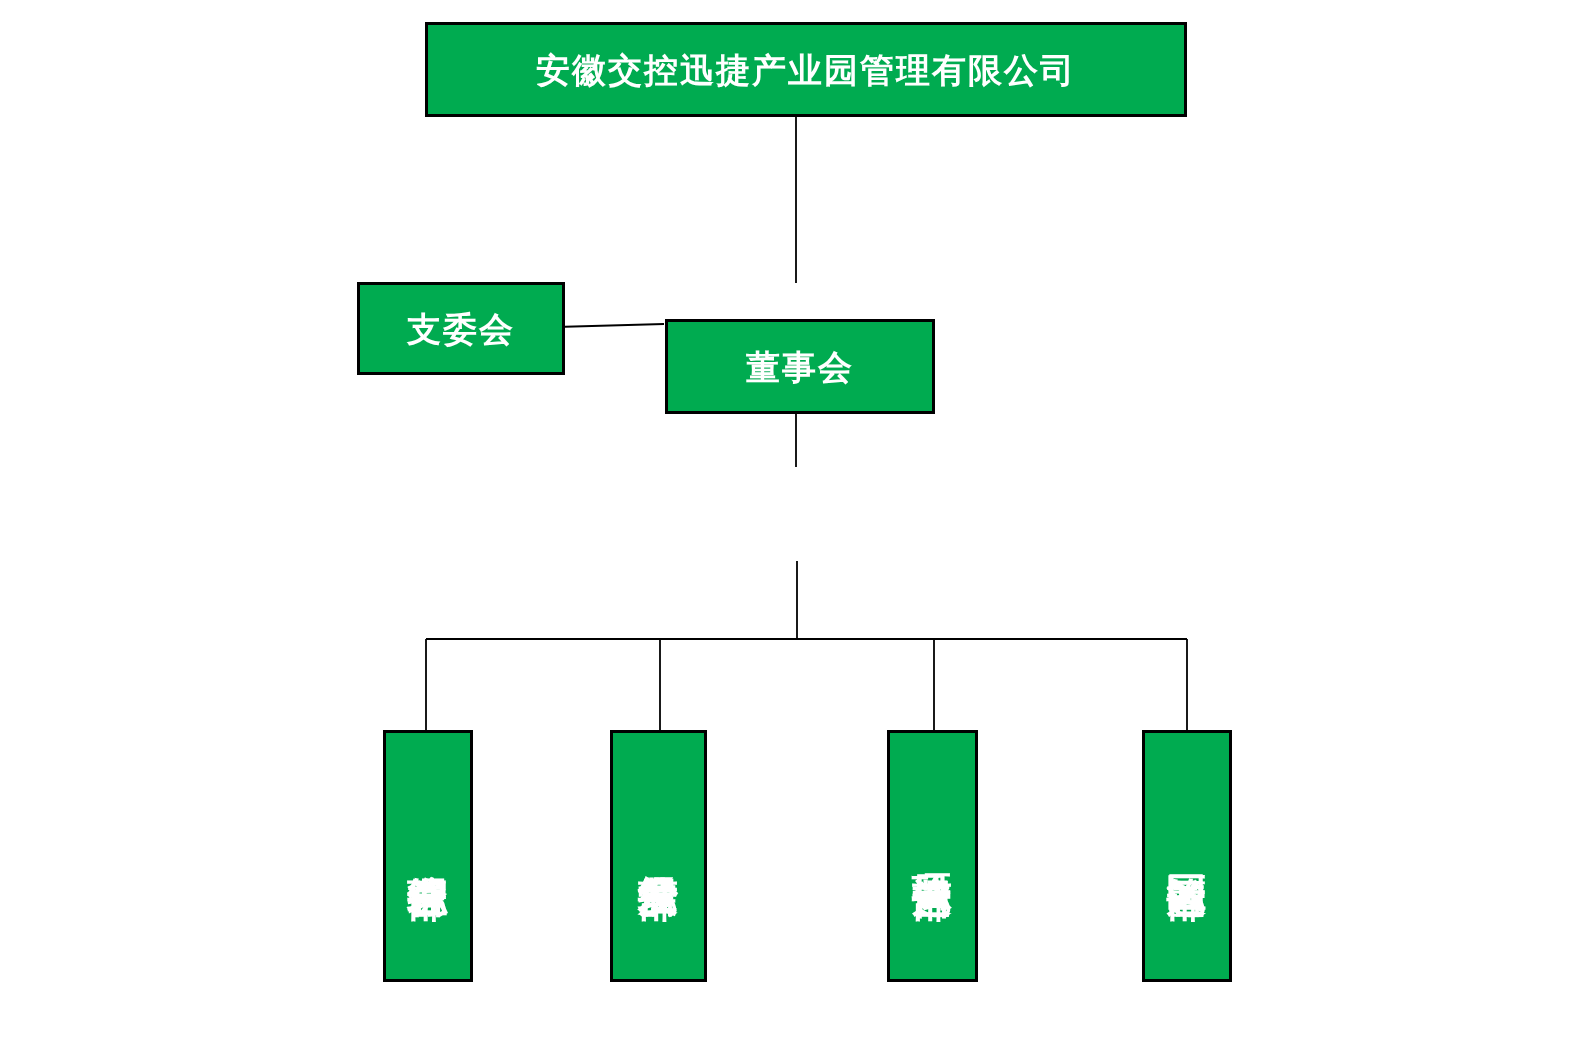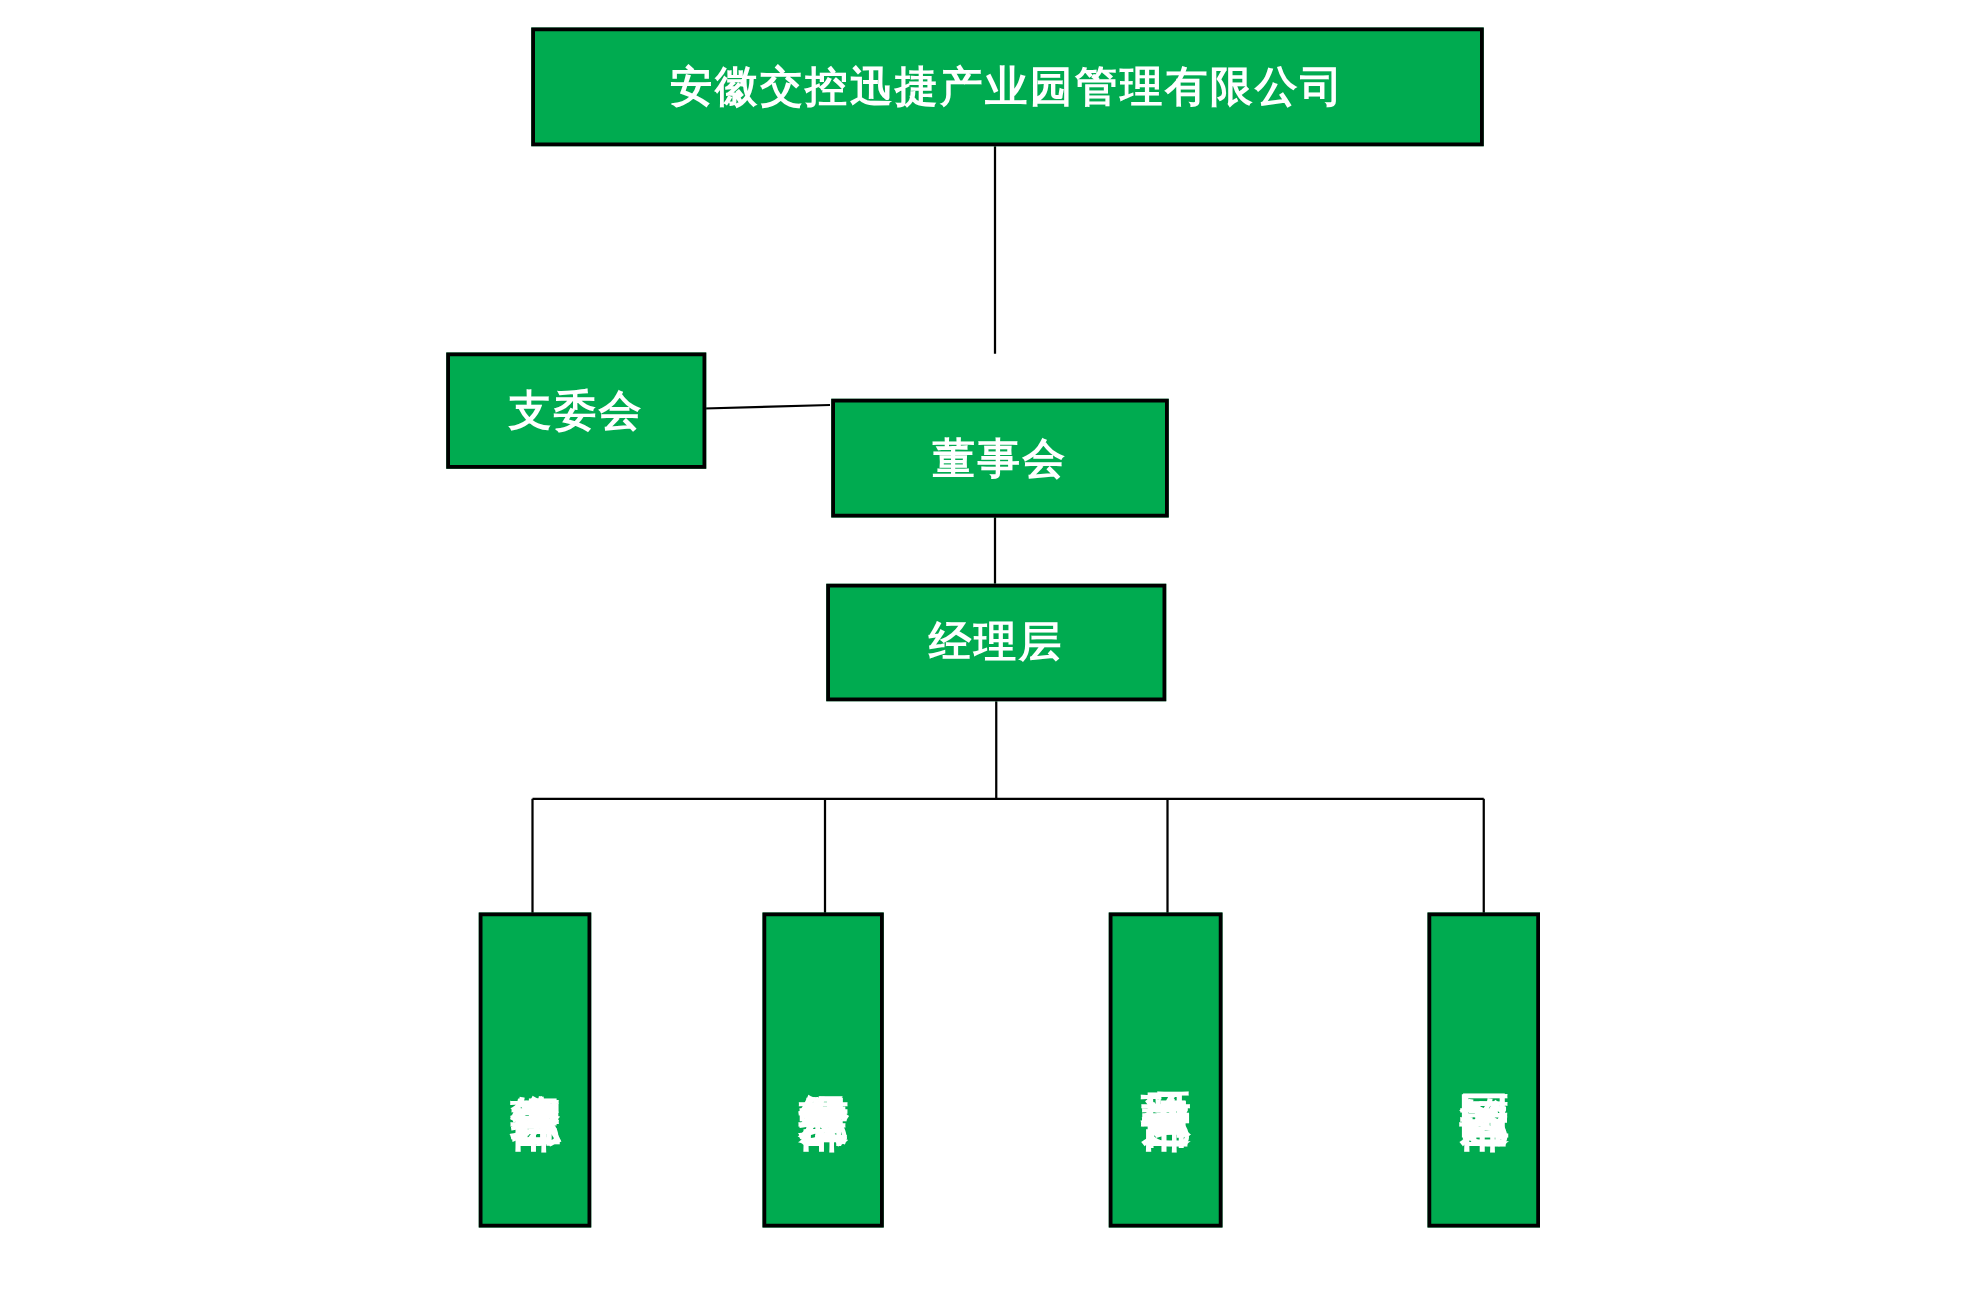--- a/index.html
+++ b/index.html
@@ -62,23 +62,20 @@
   </div>
 
   <div class="node horizontal" style="left:357px;top:282px;width:208px;height:93px;">
     <span>支委会</span>
   </div>
 
   <div class="node horizontal" style="left:665px;top:283px;width:270px;height:95px;margin-top:36px;">
     <span>董事会</span>
   </div>
 
-  <div class="node horizontal" style="left:661px;top:467px;width:272px;height:94px;">
-    <span>经理层</span>
-  </div>
 
   <div class="node vertical" style="left:383px;top:730px;width:90px;height:252px;">
     <span>综合管理部</span>
   </div>
 
   <div class="node vertical" style="left:610px;top:730px;width:97px;height:252px;">
     <span>经营发展部</span>
   </div>
 
   <div class="node vertical" style="left:887px;top:730px;width:91px;height:252px;">

